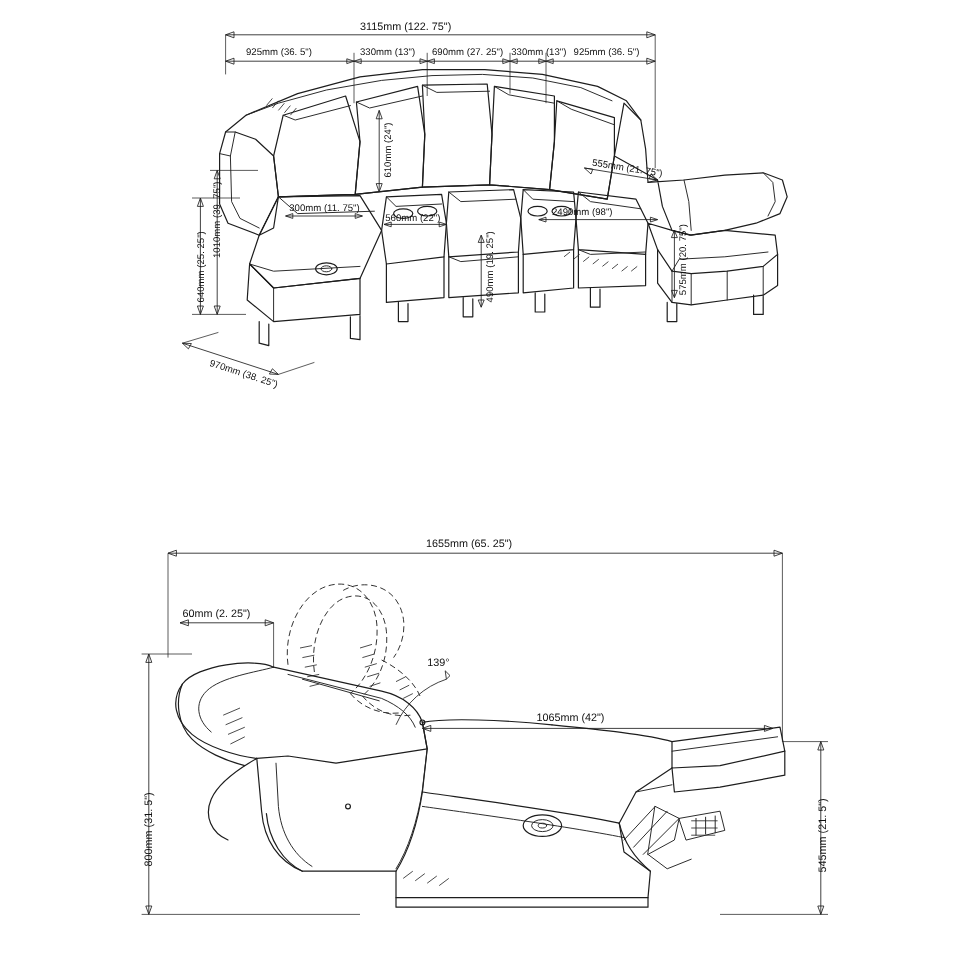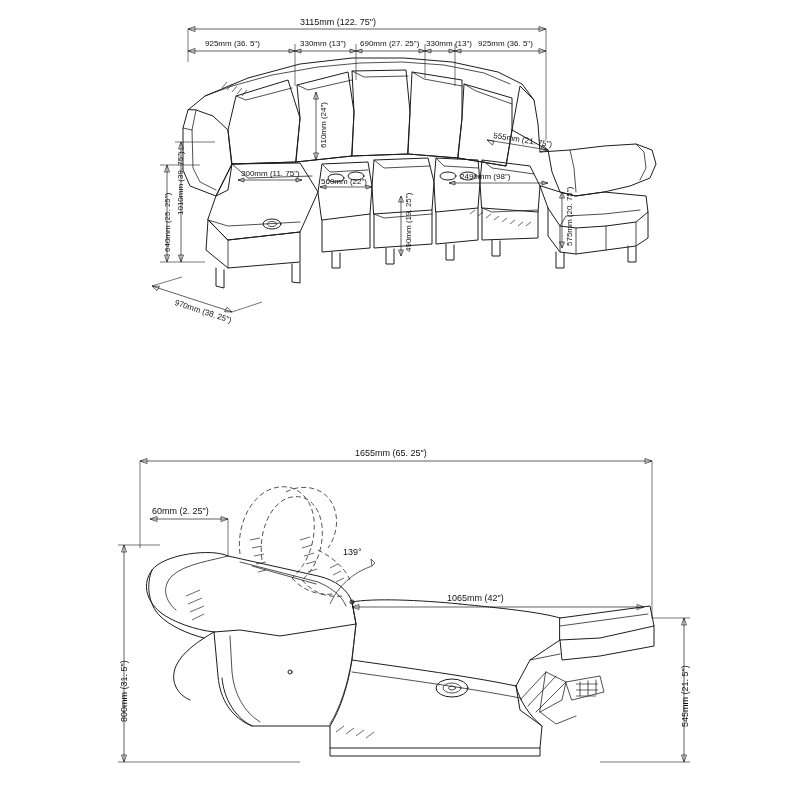--- a/index.html
+++ b/index.html
@@ -348,20 +348,20 @@
   <div class="lbl vert" style="left:177px; top:215px;">1010mm (39. 75")</div>
   <div class="lbl vert" style="left:164px; top:252px;">640mm (25. 25")</div>
   <div class="lbl vert" style="left:405px; top:252px;">490mm (19. 25")</div>
   <div class="lbl vert" style="left:566px; top:246px;">575mm (20. 75")</div>
 
   <div class="lbl" style="left:176px; top:299px; transform-origin:0 0; transform:rotate(18deg);">970mm (38. 25")</div>
 
   <div class="lbl big" style="left:355px; top:449px;">1655mm (65. 25")</div>
   <div class="lbl big" style="left:152px; top:507px;">60mm (2. 25")</div>
 
-  <div class="lbl big" style="left:343px; top:548px;"><span>139</span><span>°</span></div>
+  <div class="lbl big" style="left:356px; top:548px;"><span>139</span><span>°</span></div>
 
   <div class="lbl big" style="left:447px; top:594px;">1065mm (42")</div>
 
   <div class="lbl big vert" style="left:120px; top:722px;">800mm (31. 5")</div>
   <div class="lbl big vert" style="left:681px; top:727px;">545mm (21. 5")</div>
 
 </div>
 
 </body></html>

